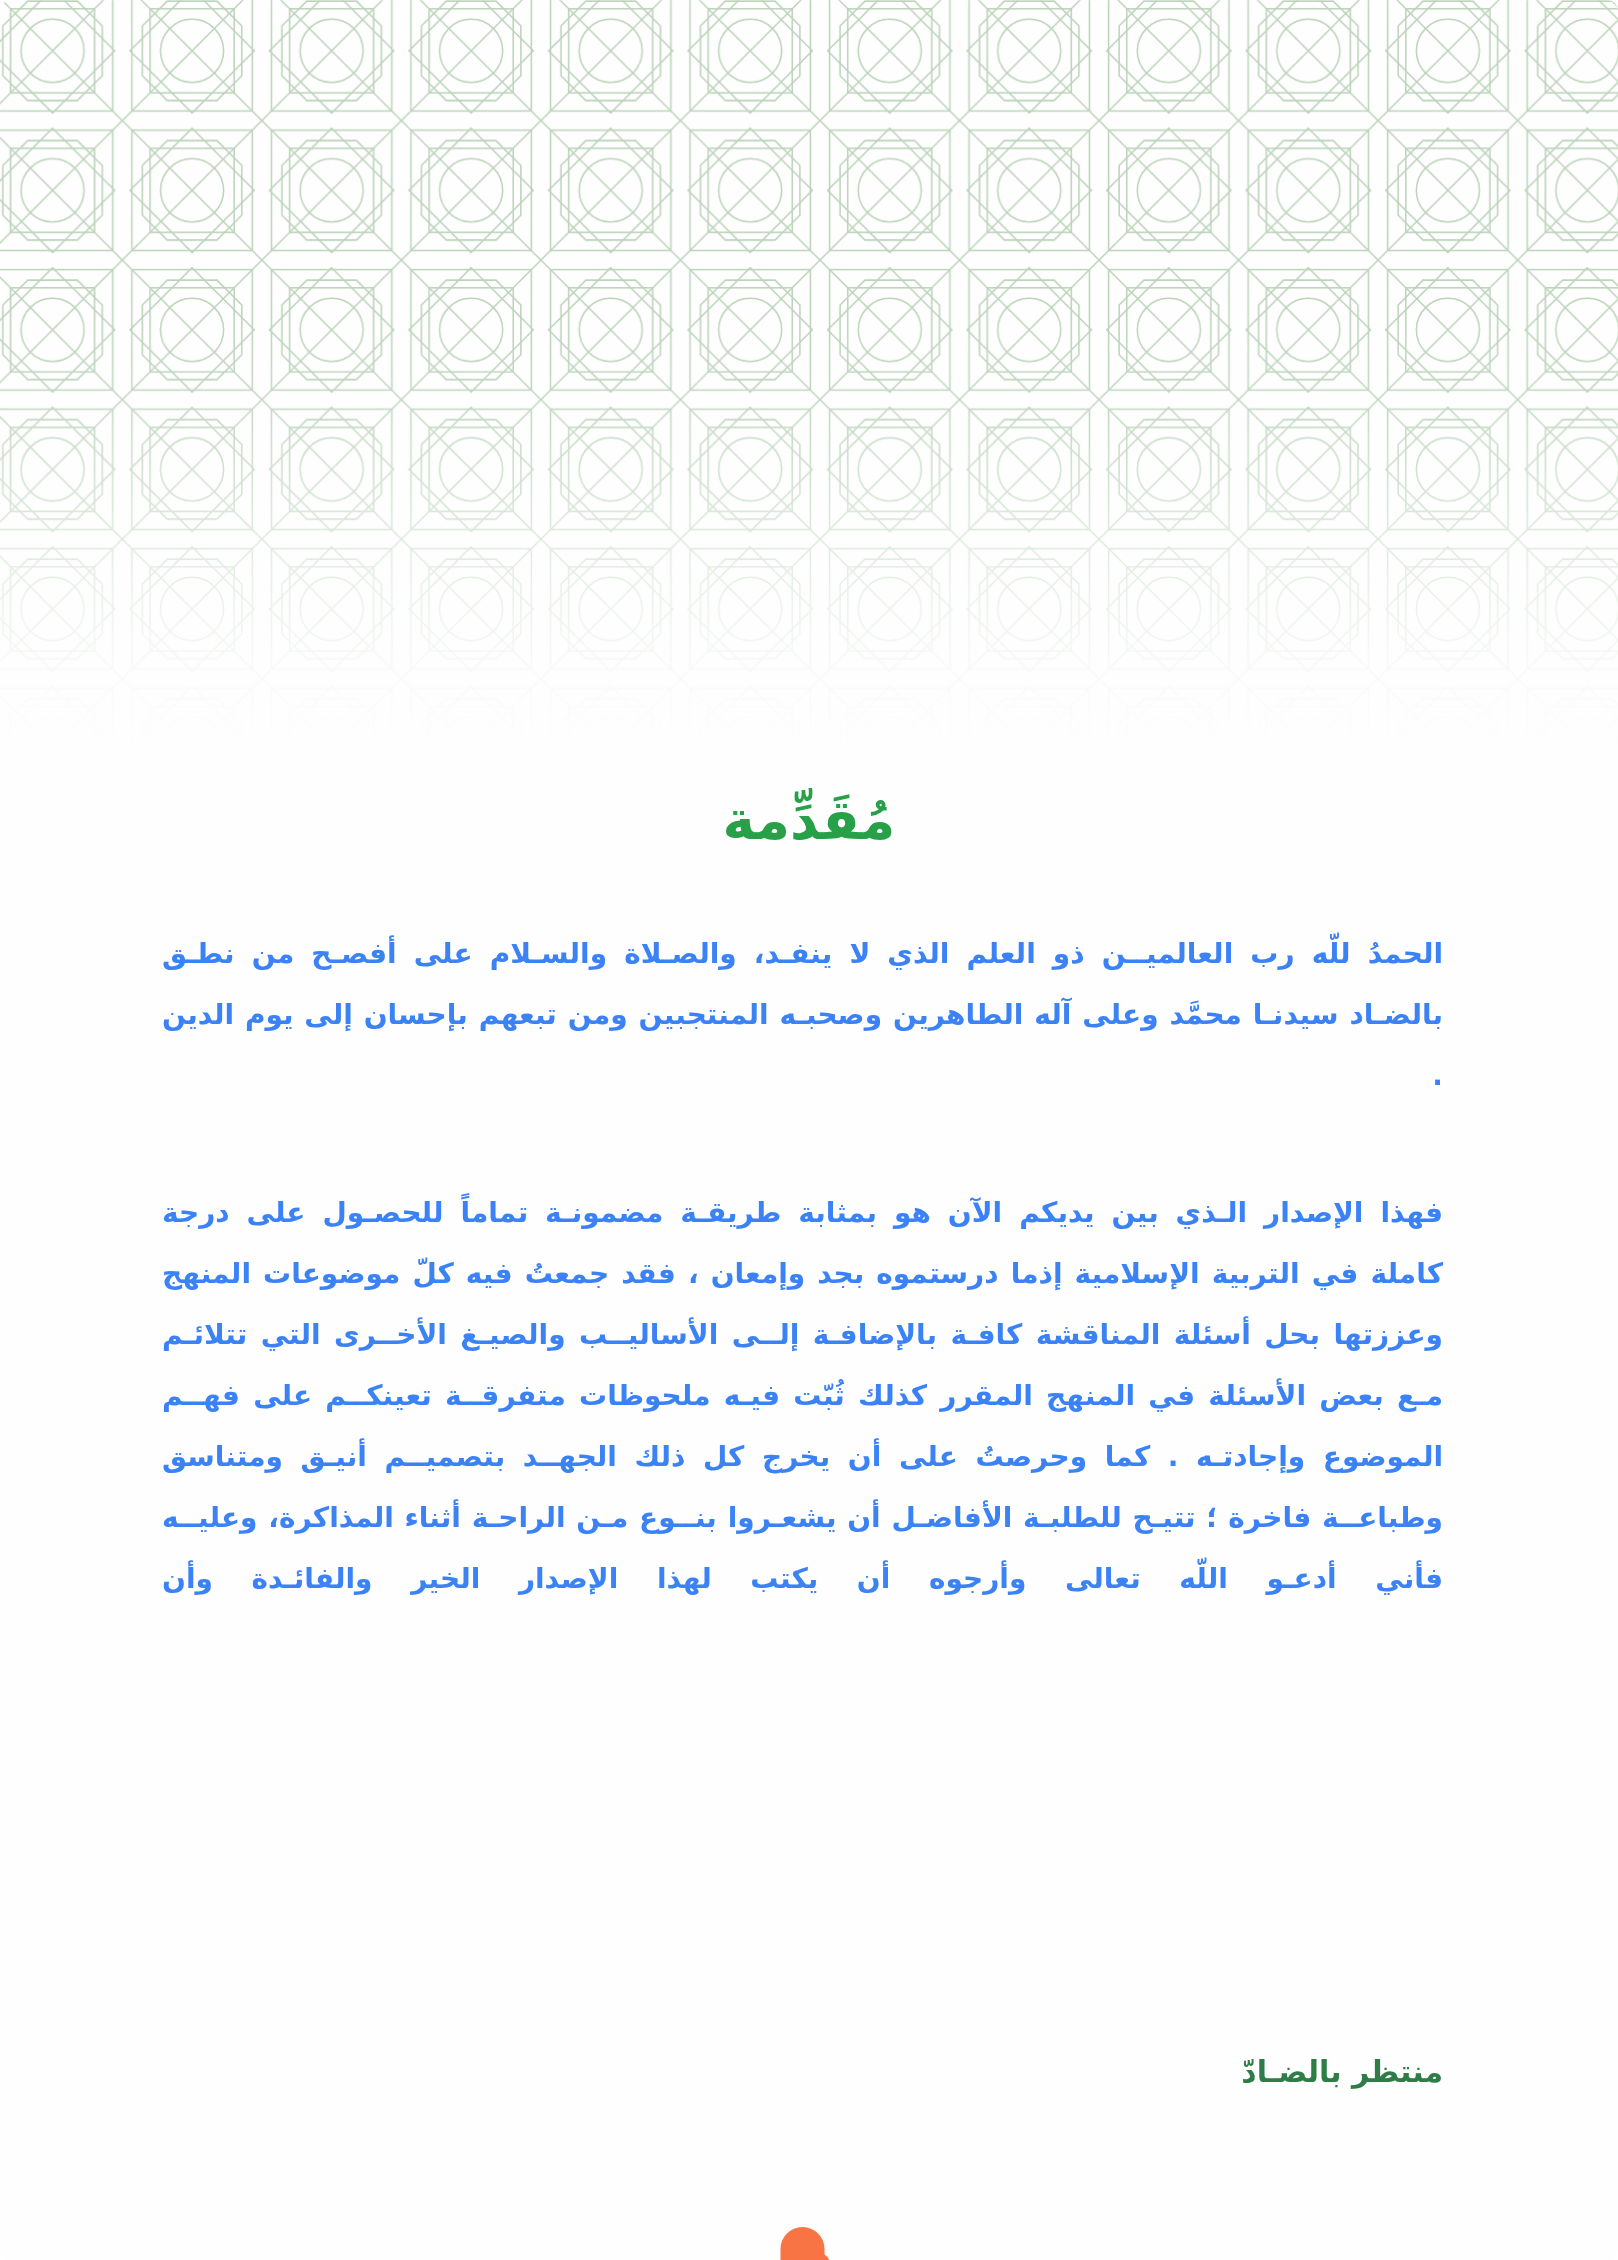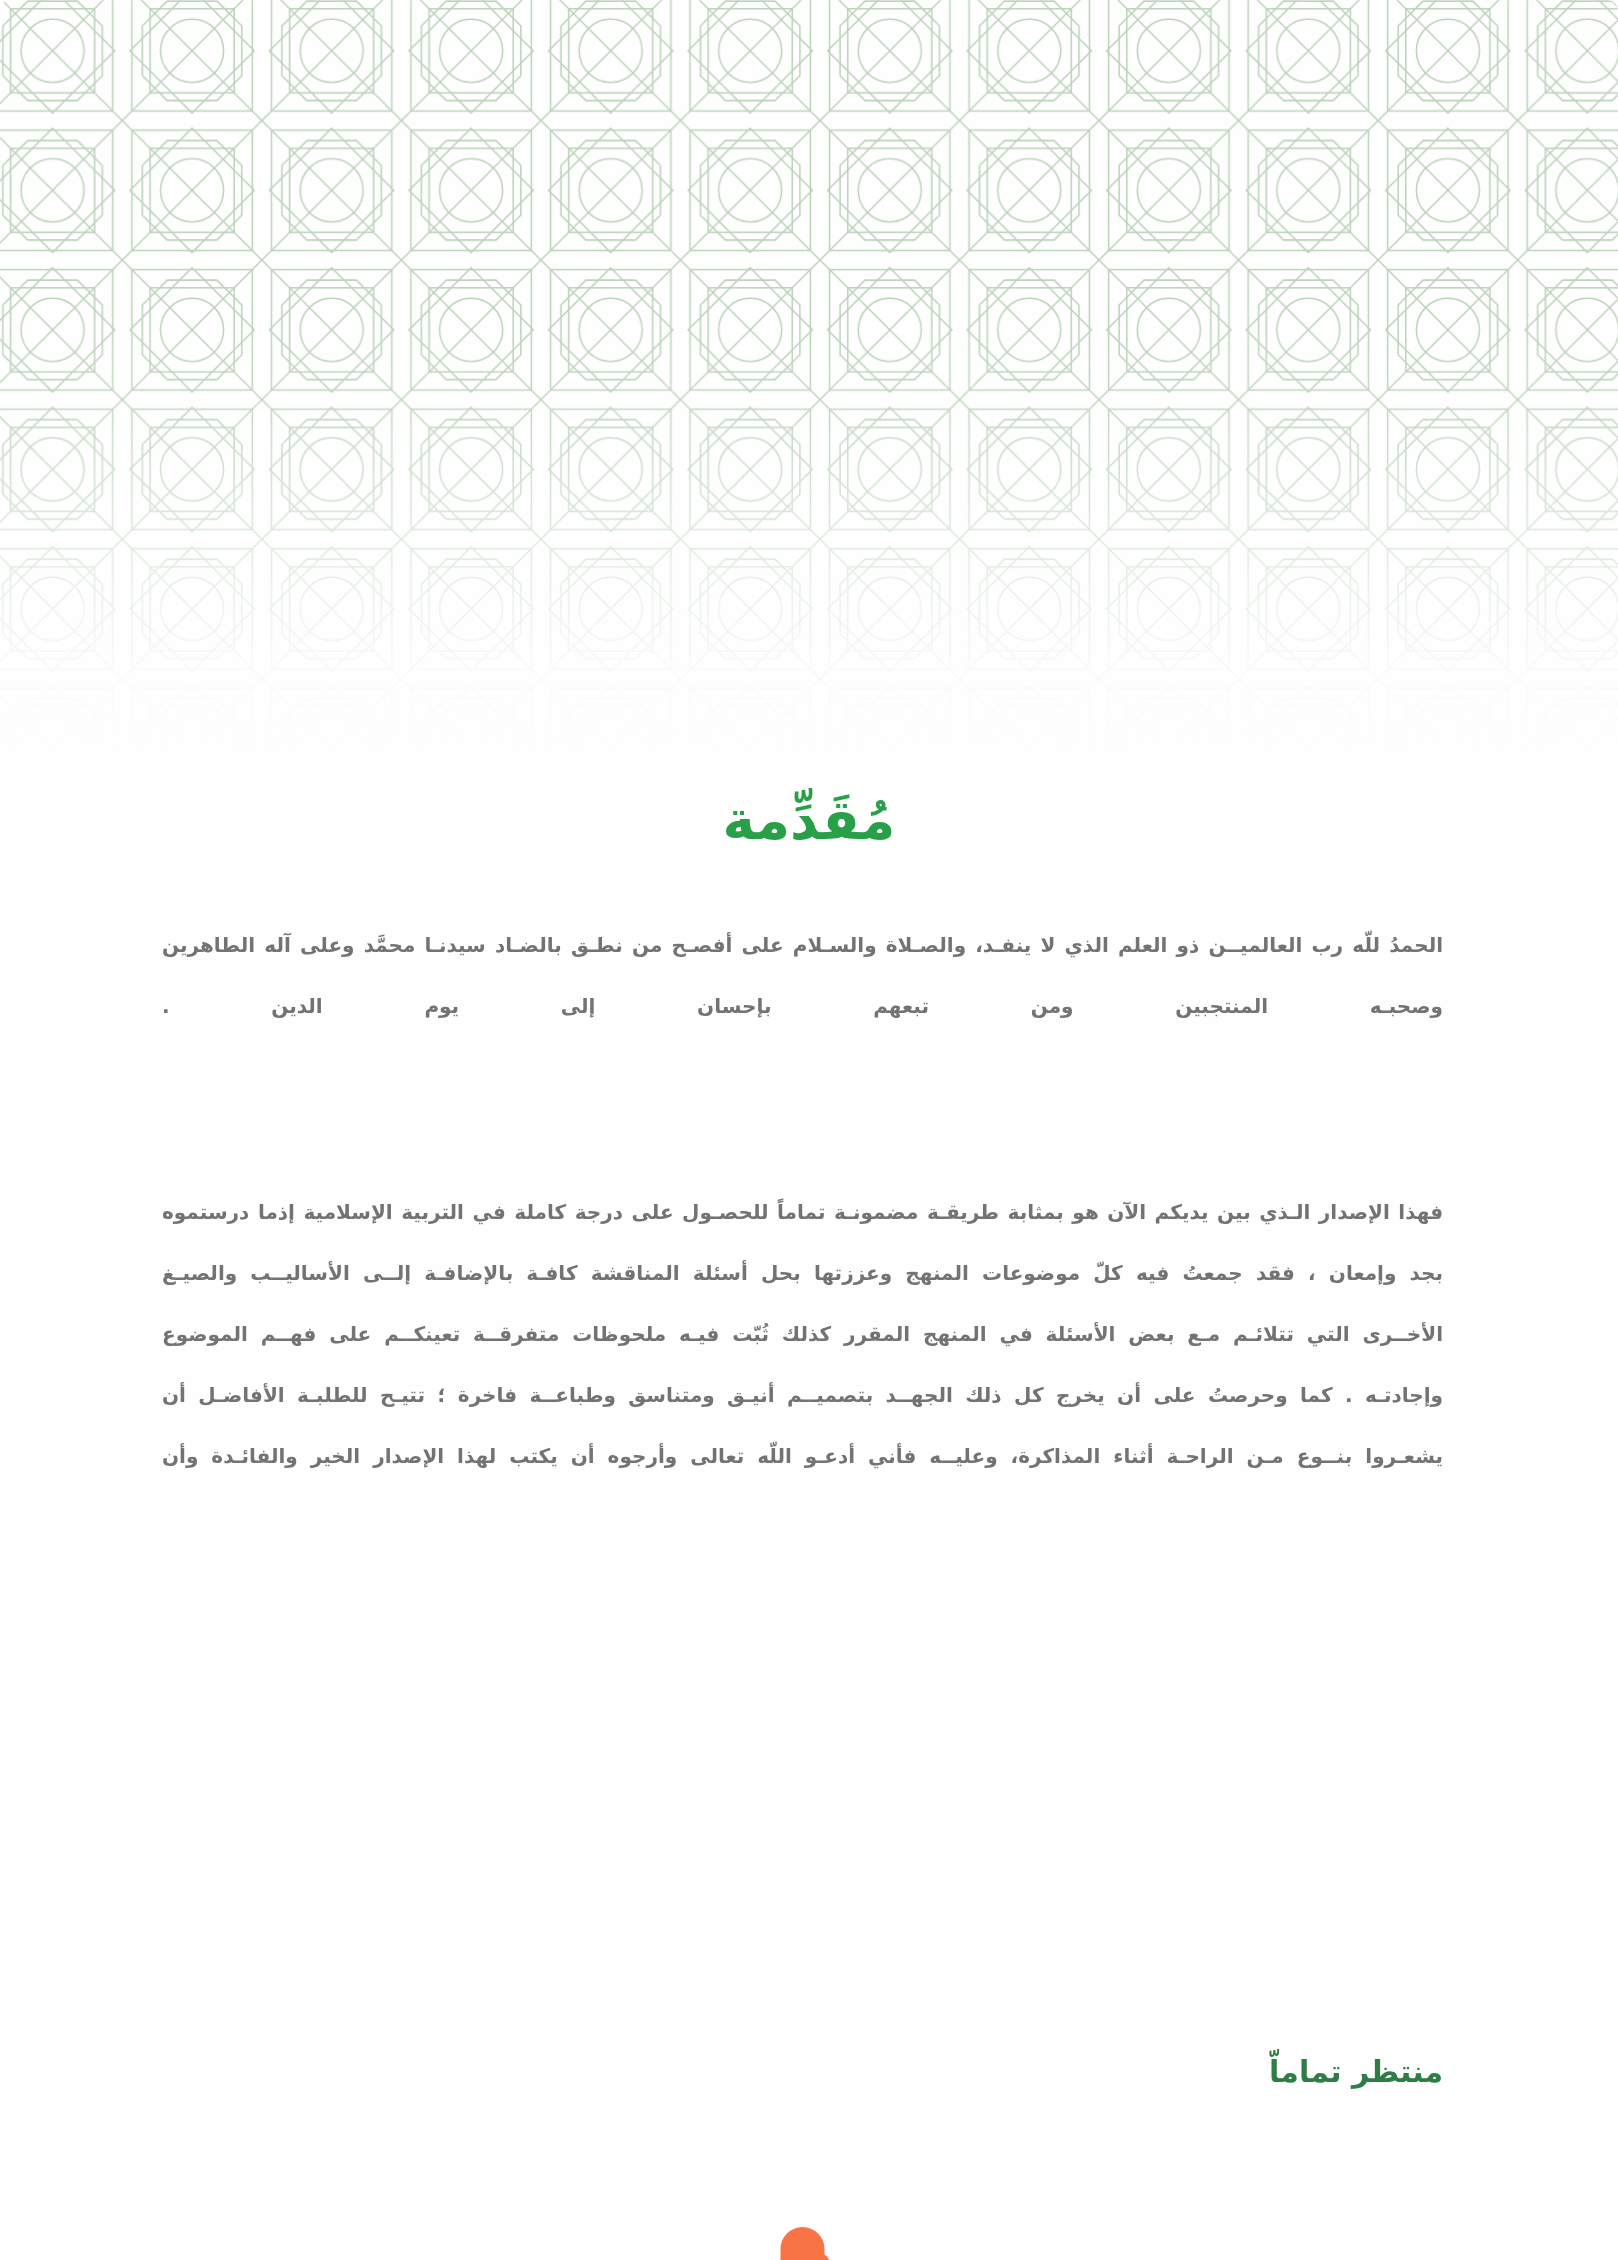--- a/index.html
+++ b/index.html
@@ -78,22 +78,22 @@
     direction: rtl;
   }
 
   .body-block {
     position: absolute;
     right: 175px;
     width: 1281px;
     direction: rtl;
     text-align: justify;
     text-align-last: justify;
-    color: #737373;
-    font-size: 20px;
+    color: #3b82f6;
+    font-size: 28px;
     line-height: 61px;
     font-weight: 600;
     word-spacing: 1px;
   }
 
   .para-1 { top: 895px; }
 
   .amma {
     position: absolute;
     right: 175px;
@@ -194,21 +194,21 @@
 
     <h1 class="title">مُقَدِّمة</h1>
 
     <p class="body-block para-1">الحمدُ للّه رب العالميــن ذو العلم الذي لا ينفـد، والصـلاة والسـلام على أفصـح من نطـق بالضـاد سيدنـا محمَّد وعلى آله الطاهرين وصحبـه المنتجبين ومن تبعهم بإحسان إلى يوم الدين .</p>
 
 
     <div class="body-block para-2">
       <span>فهذا الإصدار الـذي بين يديكم الآن هو بمثابة طريقـة مضمونـة تماماً للحصـول على درجة كاملة في التربية الإسلامية إذما درستموه بجد وإمعان ، فقد جمعتُ فيه كلّ موضوعات المنهج وعززتها بحل أسئلة المناقشة كافـة بالإضافـة إلــى الأساليــب والصيـغ الأخــرى التي تتلائـم مـع بعض الأسئلة في المنهج المقرر كذلك ثُبّت فيـه ملحوظات متفرقــة تعينكــم على فهــم الموضوع وإجادتـه . كما وحرصتُ على أن يخرج كل ذلك الجهــد بتصميــم أنيـق ومتناسق وطباعــة فاخرة ؛ تتيـح للطلبـة الأفاضـل أن يشعـروا بنــوع مـن الراحـة أثناء المذاكرة، وعليــه فأني أدعـو اللّه تعالى وأرجوه أن يكتب لهذا الإصدار الخير والفائـدة وأن</span>
     </div>
 
-    <p class="signature">منتظر تماماّ</p>
+    <p class="signature">منتظر بالضـادّ</p>
 
   </div>
 
   <div class="bottom-ornament">
     <span class="drop"></span>
     <span class="nub"></span>
   </div>
 
 </div>
 

